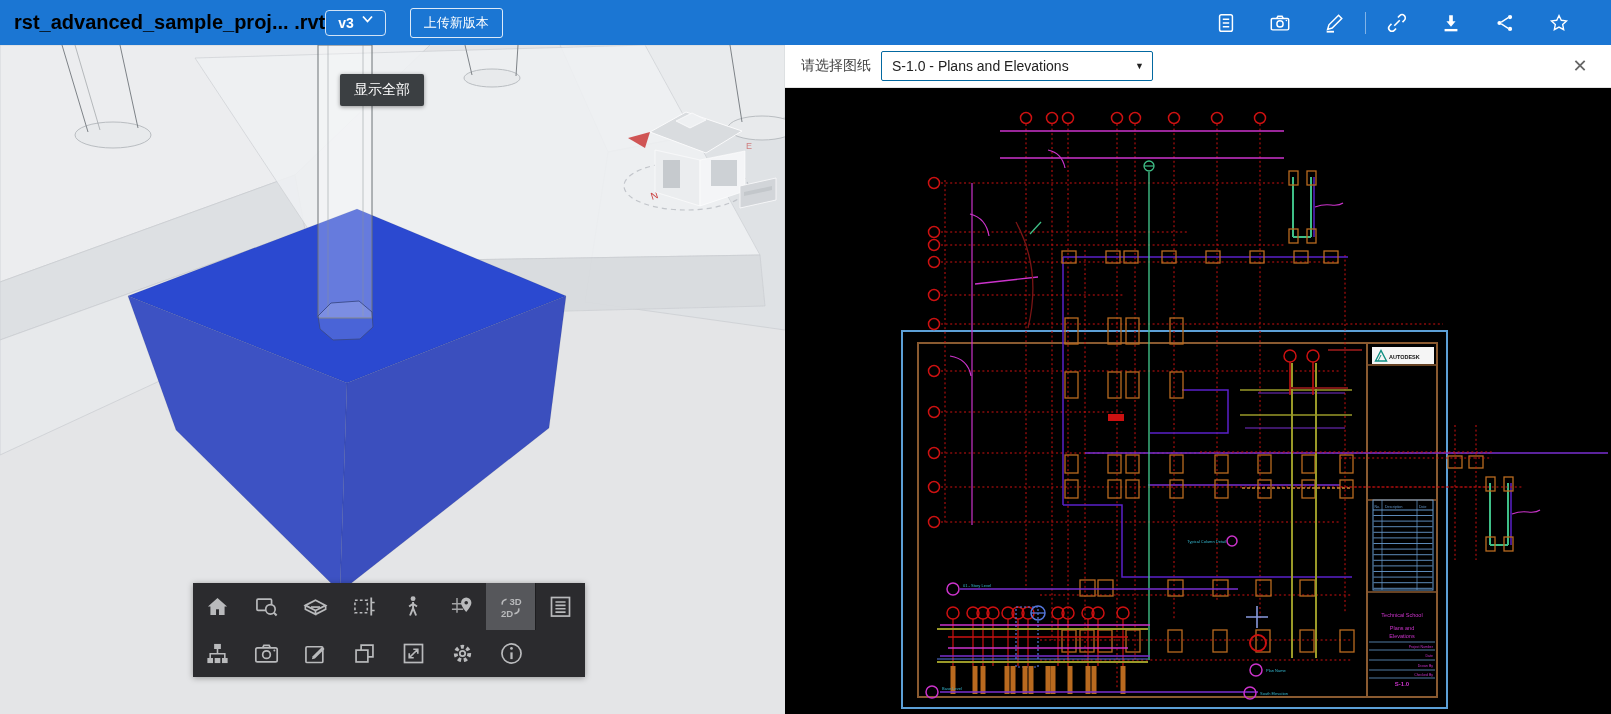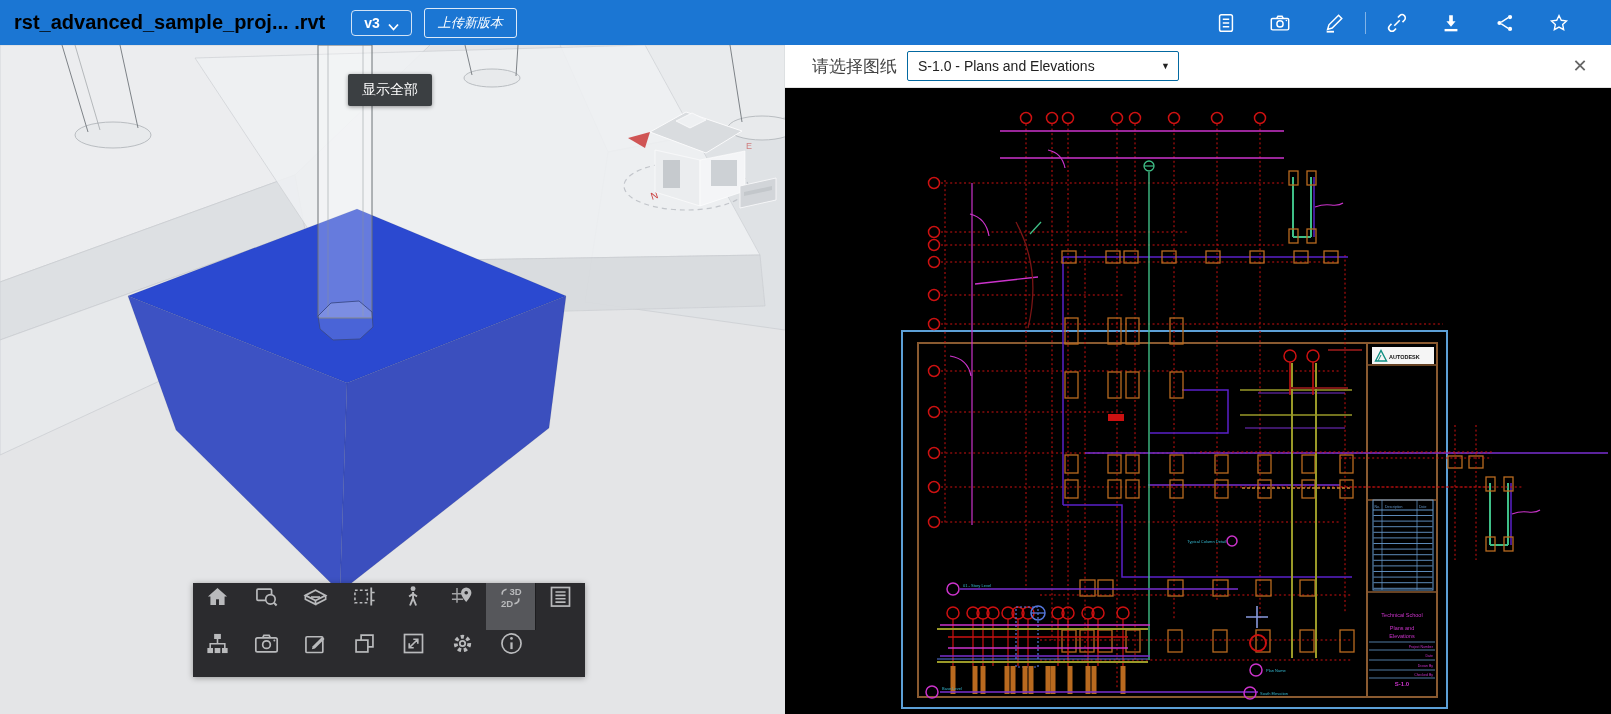--- a/index.html
+++ b/index.html
@@ -1,43 +1,43 @@
 <!DOCTYPE html>
 <html><head>
 <meta charset="utf-8">
 <style>
   html,body{margin:0;padding:0;}
   body{width:1611px;height:714px;position:relative;overflow:hidden;
        font-family:"Liberation Sans",sans-serif;background:#000;}
   
   #header{position:absolute;left:0;top:0;width:1611px;height:45px;display:flex;align-items:center;z-index:30;}
   #hdr-title{color:#000000;font-size:20px;font-weight:600;margin-left:14px;white-space:nowrap;}
-  #version-box{display:flex;align-items:flex-end;gap:8px;margin-left:26px;border:1px solid rgba(255,255,255,.8);
+  #version-box{display:flex;align-items:flex-start;gap:8px;border:1px solid rgba(255,255,255,.8);
        border-radius:4px;color:#fff;font-size:14px;font-weight:600;padding:4px 12px;cursor:pointer;}
-  #upload-btn{margin-left:12px;border:1px solid rgba(255,255,255,.85);border-radius:3px;color:#fff;
-       font-size:13px;padding:5px 13px;cursor:pointer;background:transparent;font-style:italic;}
+  #upload-btn{margin-left:24px;border:1px solid rgba(255,255,255,.85);border-radius:3px;color:#fff;
+       font-size:13px;padding:5px 13px;cursor:pointer;background:transparent;}
   #hdr-icons{position:absolute;right:25px;top:0;height:45px;display:flex;align-items:center;gap:0;}
   .hicon{width:54px;height:45px;display:flex;align-items:center;justify-content:center;color:#fff;cursor:pointer;}
   .hicon svg{width:22px;height:22px;}
   .hdivider{width:1px;height:22px;background:rgba(255,255,255,.45);margin:0 4px;}
   
   #viewer3d{position:absolute;left:0;top:45px;width:785px;height:669px;background:#e4e5e7;overflow:hidden;}
   #scene{position:absolute;left:0;top:0;}
-  #tooltip{position:absolute;left:348px;top:29px;background:#3b3f42;color:#fff;font-size:14px;
+  #tooltip{position:absolute;left:340px;top:29px;background:#3b3f42;color:#fff;font-size:14px;
        padding:7px 14px;border-radius:2px;box-shadow:0 1px 4px rgba(0,0,0,.4);}
   #toolbar3d{position:absolute;left:193px;top:538px;width:392px;background:#2b2b2e;box-shadow:0 1px 6px rgba(0,0,0,.35);}
   .tb-row{display:flex;}
-  .tool{width:49px;height:47px;display:flex;align-items:flex-start;justify-content:center;color:#b9babc;cursor:pointer;}
+  .tool{width:49px;height:47px;display:flex;align-items:center;justify-content:center;color:#b9babc;cursor:pointer;}
   .tool svg{width:27px;height:27px;}
   .tool.active{background:#56575b;}
   .tool.sep{border-left:1px solid #1e1e20;}
   
   #sheetbar{position:absolute;left:785px;top:45px;width:826px;height:42px;background:#fff;
        display:flex;align-items:center;border-bottom:1px solid #e4e4e4;z-index:20;}
-  #sheet-label{color:#444;font-size:17px;margin-left:27px;}
+  #sheet-label{color:#444;font-size:14px;margin-left:16px;}
   #sheet-select{margin-left:10px;width:252px;height:28px;border:1px solid #0369a1;border-radius:2px;
        display:flex;align-items:center;justify-content:space-between;padding:0 8px 0 10px;
        font-size:14px;color:#222;cursor:pointer;background:#fff;}
   #sheet-caret{font-size:9px;color:#222;}
   #sheet-close{position:absolute;right:18px;top:8px;width:26px;height:26px;display:flex;align-items:center;
        justify-content:center;color:#666;font-size:18px;cursor:pointer;}
   #drawing-wrap{position:absolute;left:785px;top:87px;width:826px;height:627px;background:#000;}
   svg text{font-family:"Liberation Sans",sans-serif;}
 </style>
 </head>

